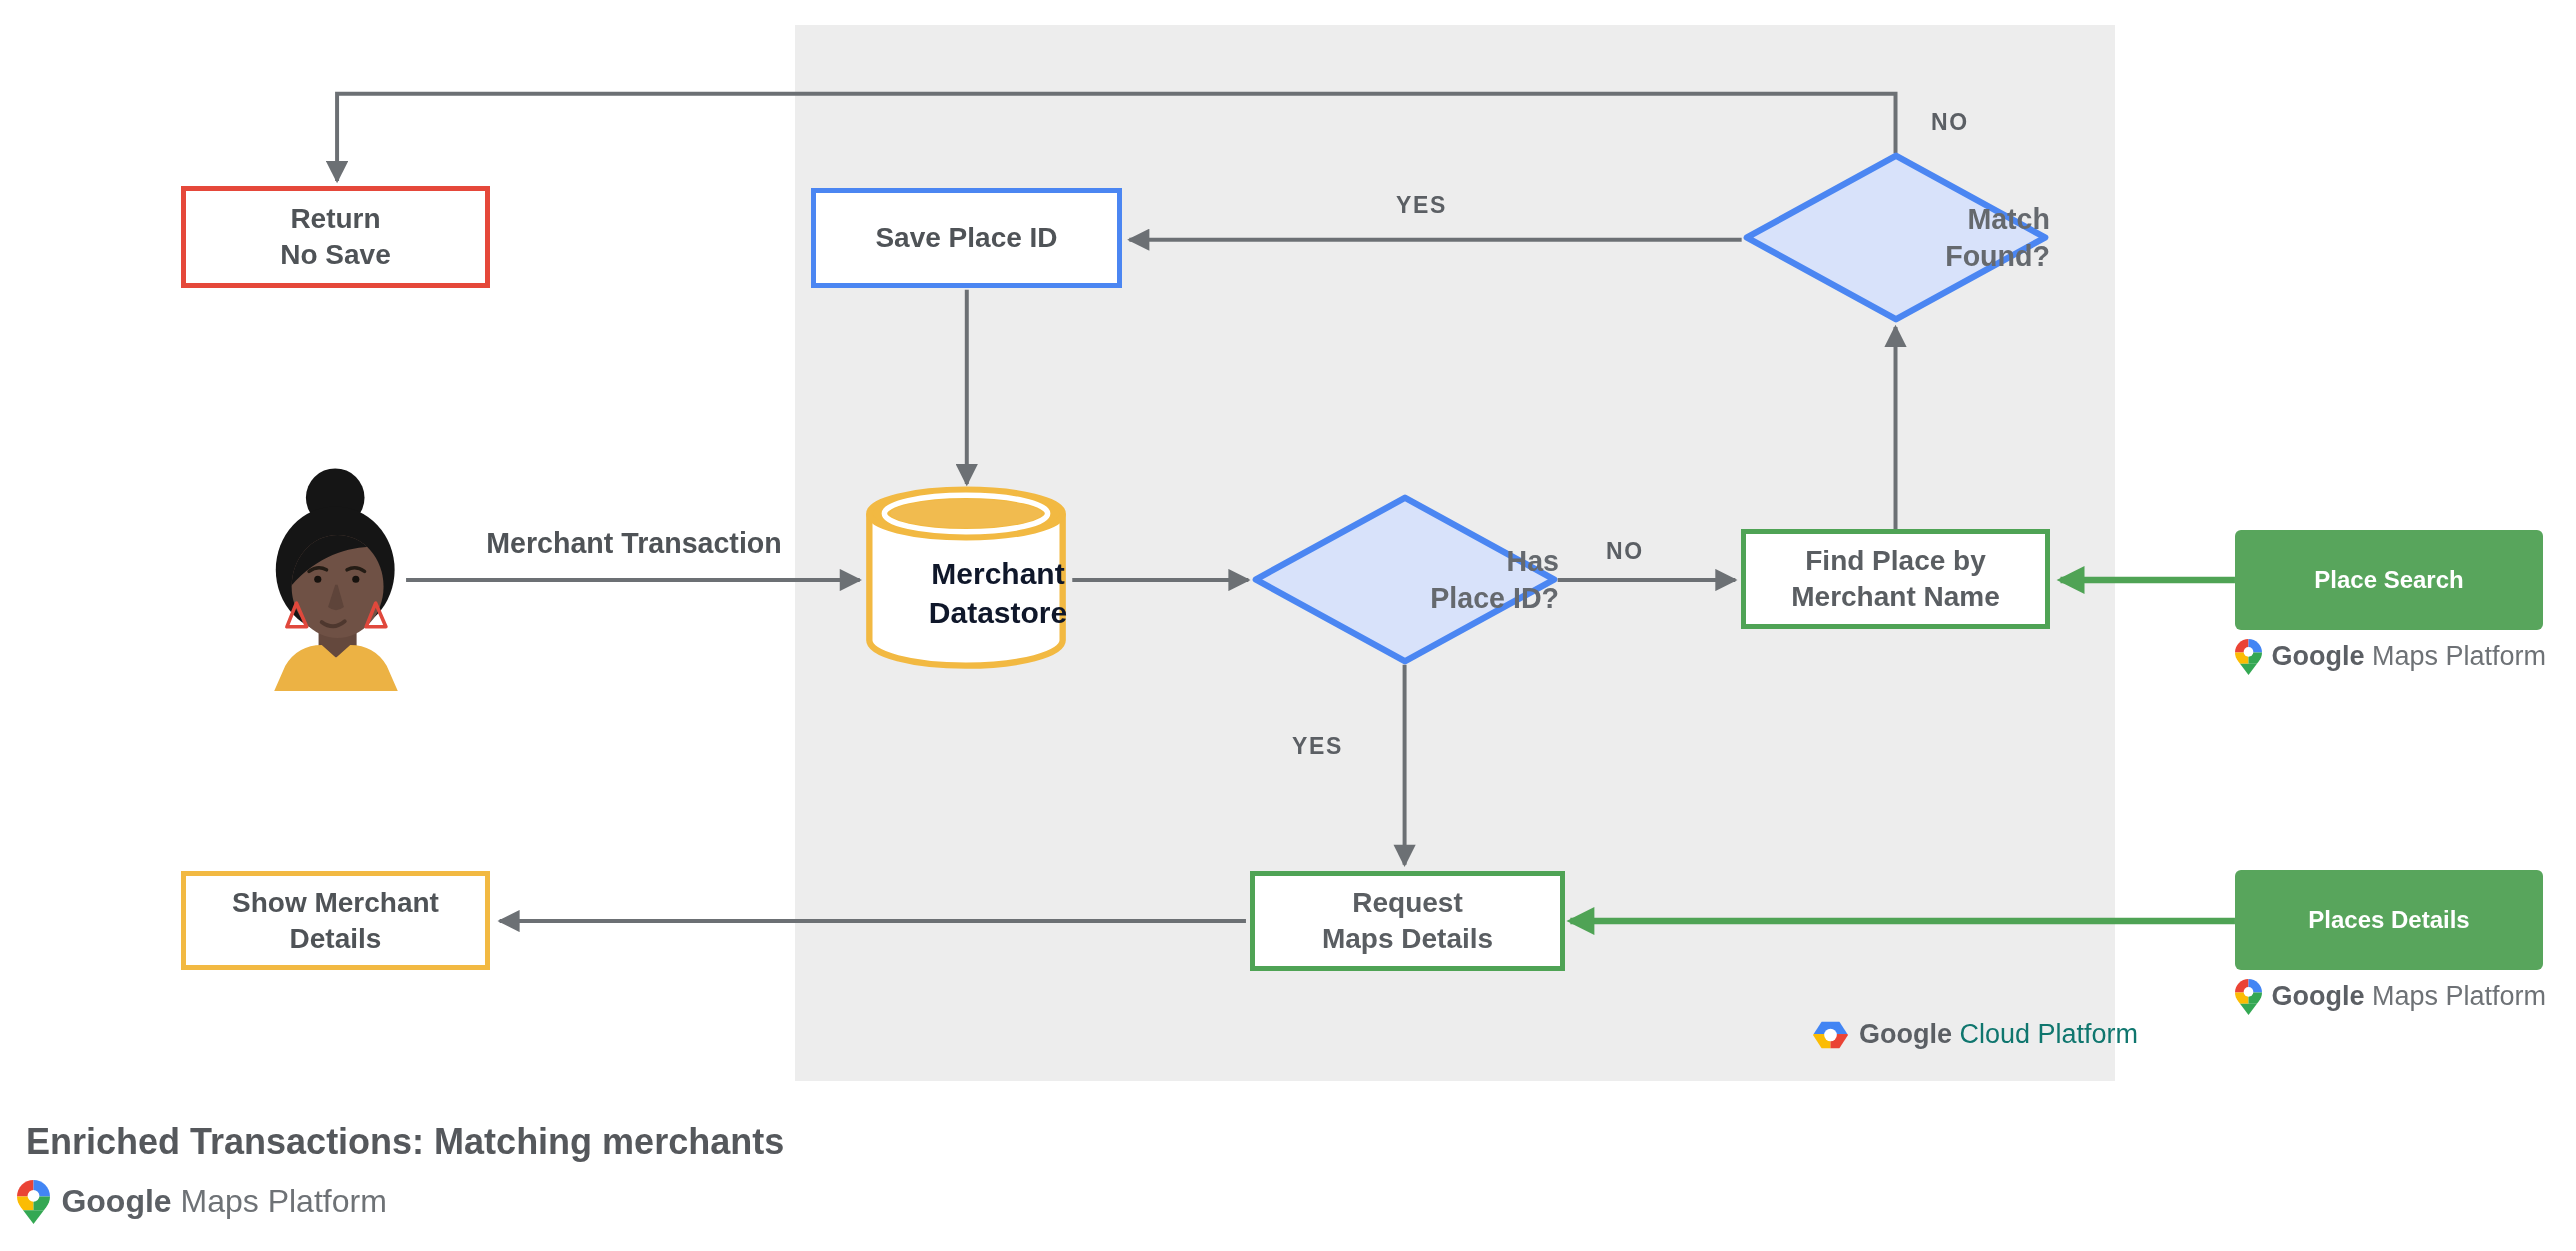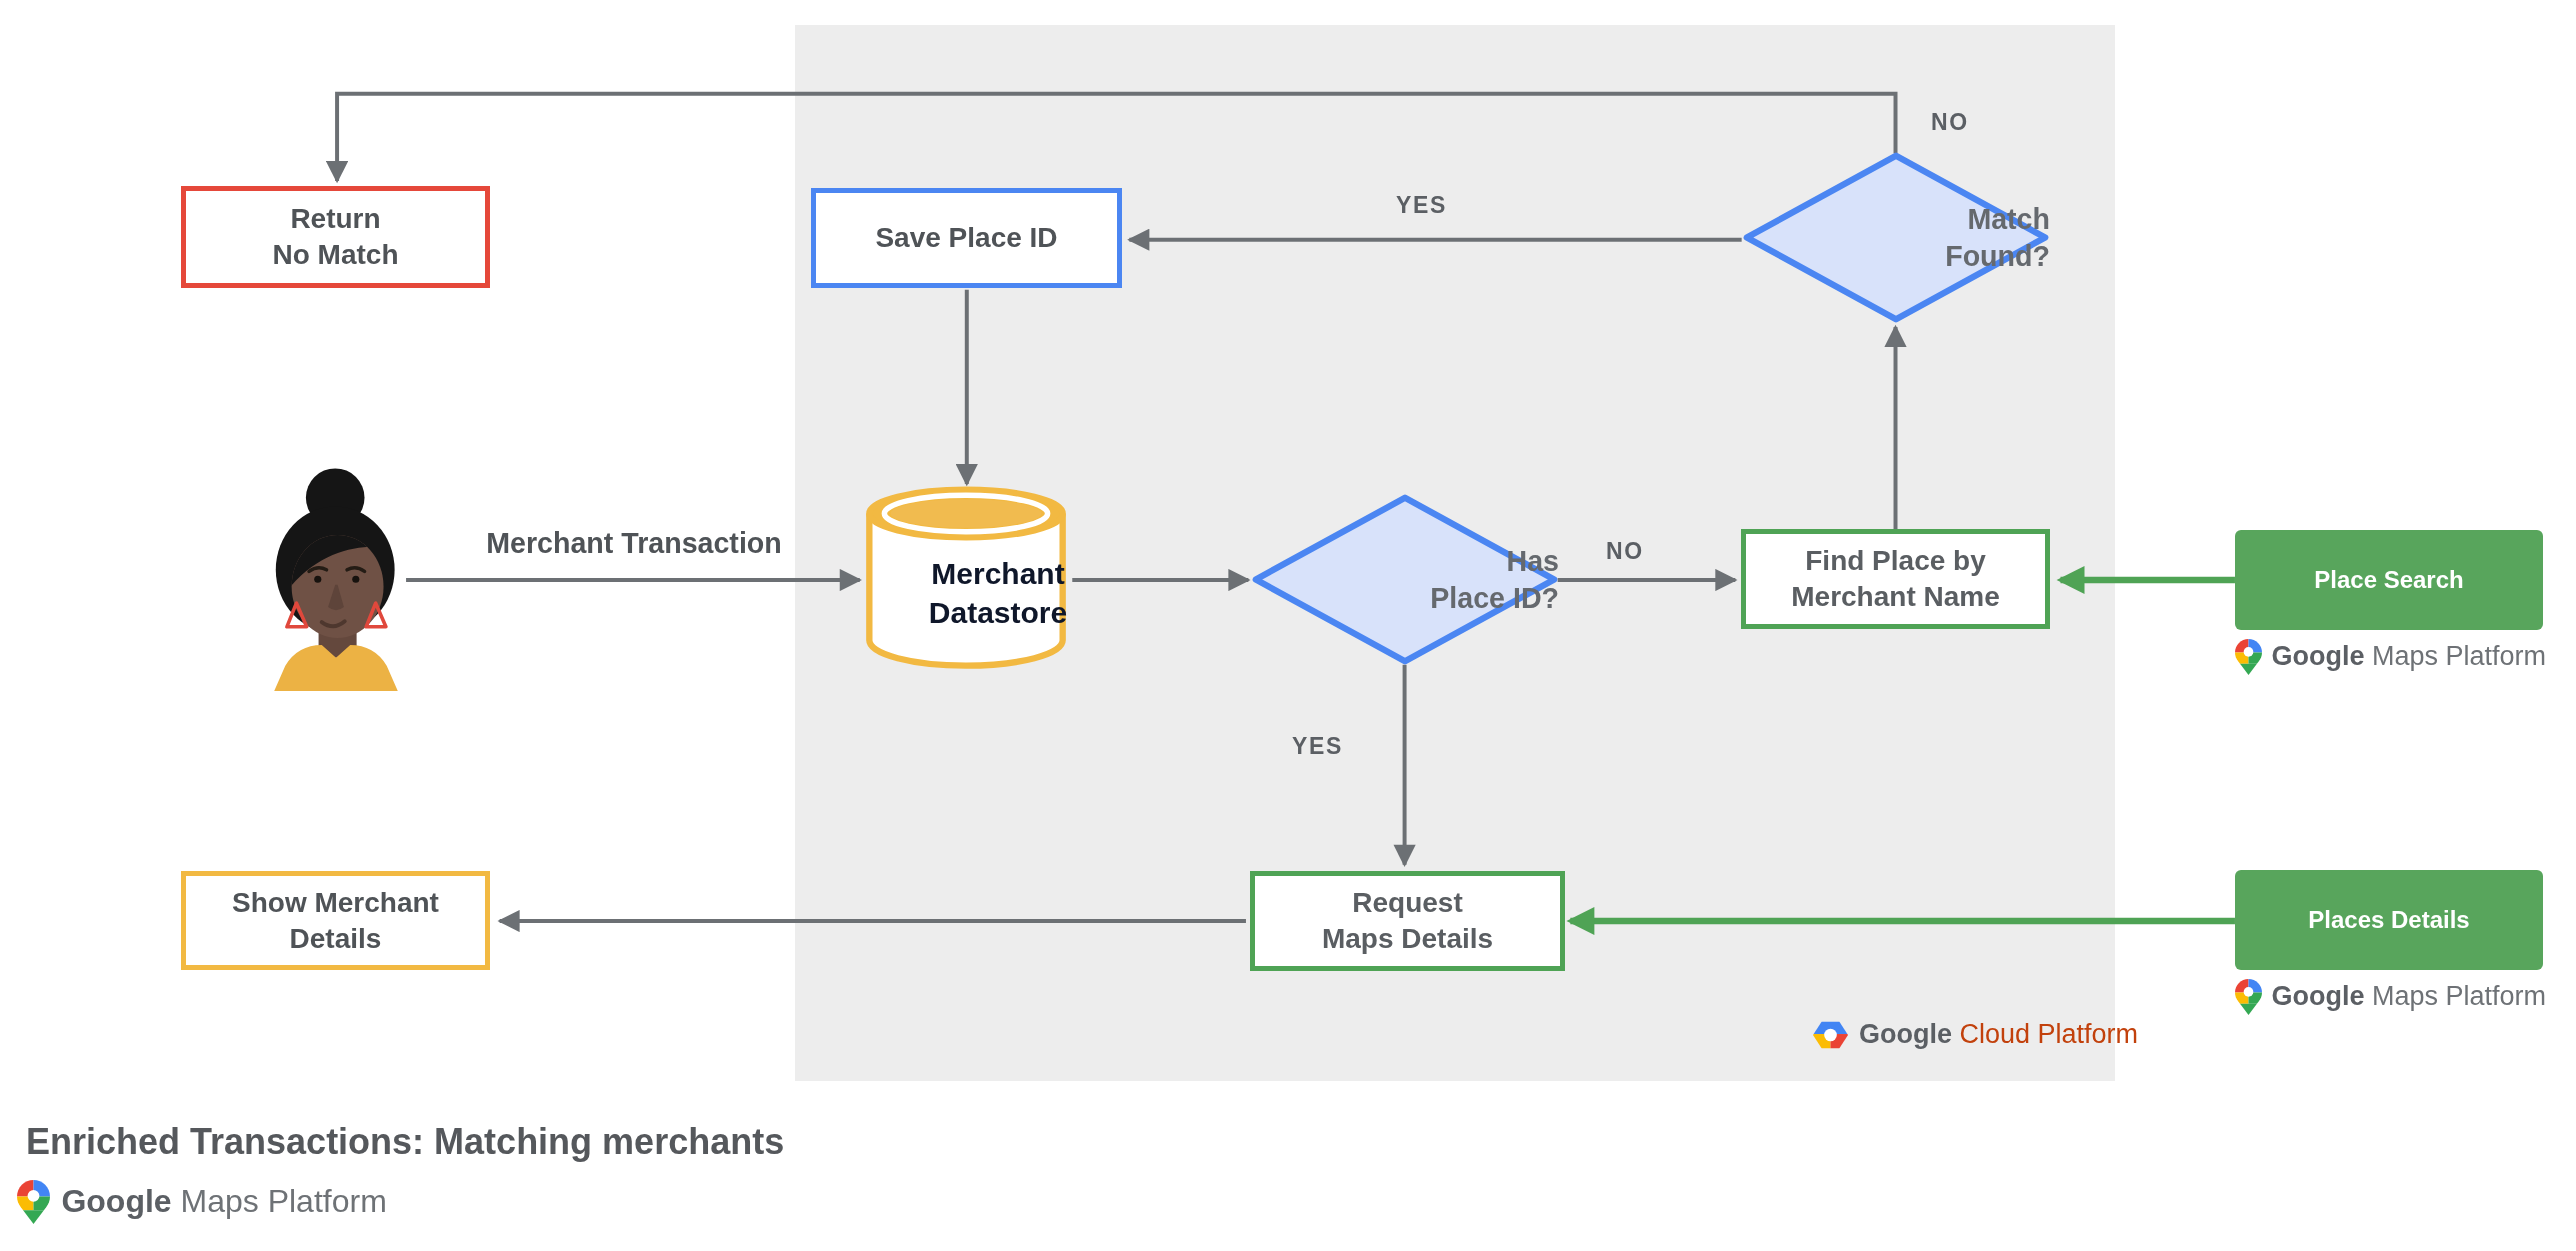--- a/index.html
+++ b/index.html
@@ -55,21 +55,21 @@
   .edge-label.yes-req{left:1292px;top:733px;}
   .flow-label{
     position:absolute;left:412px;top:527px;width:444px;text-align:center;
     font-weight:bold;font-size:28.6px;color:#4F5357;
   }
   .avatar-svg{position:absolute;left:274px;top:466px;width:124px;height:225px;}
   .lockup{position:absolute;display:flex;align-items:center;}
   .lockup .txt{font-size:27px;white-space:nowrap;}
   .lockup .g{color:#5B5F64;font-weight:bold;}
   .lockup .p{color:#6E7276;}
-  .lockup .p.light{color:#c2410c;}
+  .lockup .p.light{color:#0f766e;}
   .lockup.gmp-search{left:2235px;top:636px;height:41px;gap:9.5px;}
   .lockup.gmp-details{left:2235px;top:976px;height:41px;gap:9.5px;}
   .lockup.gcp{left:1813px;top:1017px;height:35px;gap:11px;}
   .footer{position:absolute;left:16px;top:1121px;}
   .footer-title{font-weight:bold;font-size:36px;color:#55585C;margin-left:10px;}
   .lockup.footer-gmp{left:17.4px;top:1177px;height:49px;gap:11px;}
   .lockup.footer-gmp .txt{font-size:32px;}
 </style>
 </head>
 <body>
@@ -146,21 +146,21 @@
     <path d="M60,197 Q75,208 89,196" stroke="#4E372E" stroke-width="5" fill="none" stroke-linecap="round"></path>
     <polygon points="28,173 16,203 41,203" stroke="#E0483C" stroke-width="4.5" fill="none" stroke-linejoin="round"></polygon>
     <polygon points="128,173 116,203 141,203" stroke="#E0483C" stroke-width="4.5" fill="none" stroke-linejoin="round"></polygon>
     <path d="M0,284 L14,252 Q30,226 60,226 L78,242 L96,226 Q126,226 142,252 L156,284 Z" fill="#ECB244"></path>
   </svg>
 
   <div class="flow-label">Merchant Transaction</div>
 
   <div class="node red">
     <span>Return</span>
-    <span>No Match</span>
+    <span>No Save</span>
   </div>
 
   <div class="node blue">
     <span>Save Place ID</span>
   </div>
 
   <div class="node green-find">
     <span>Find Place by</span>
     <span>Merchant Name</span>
   </div>

